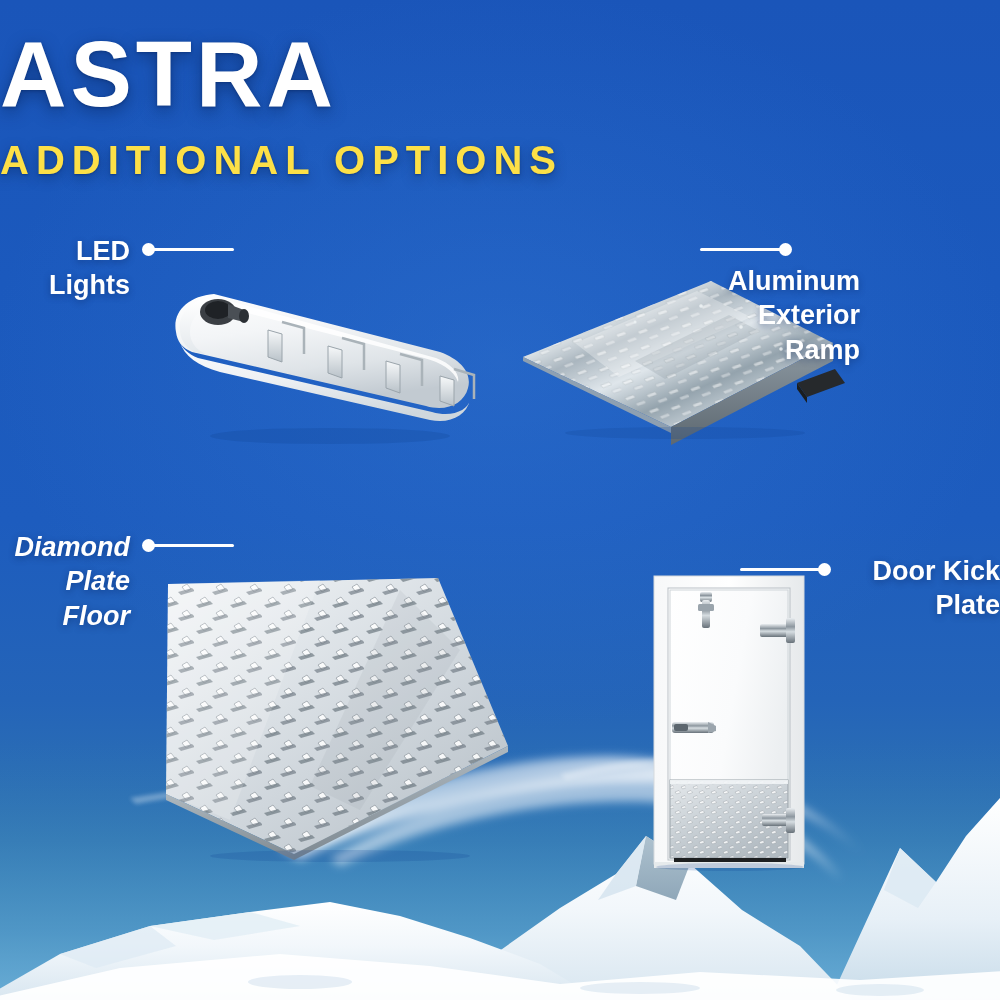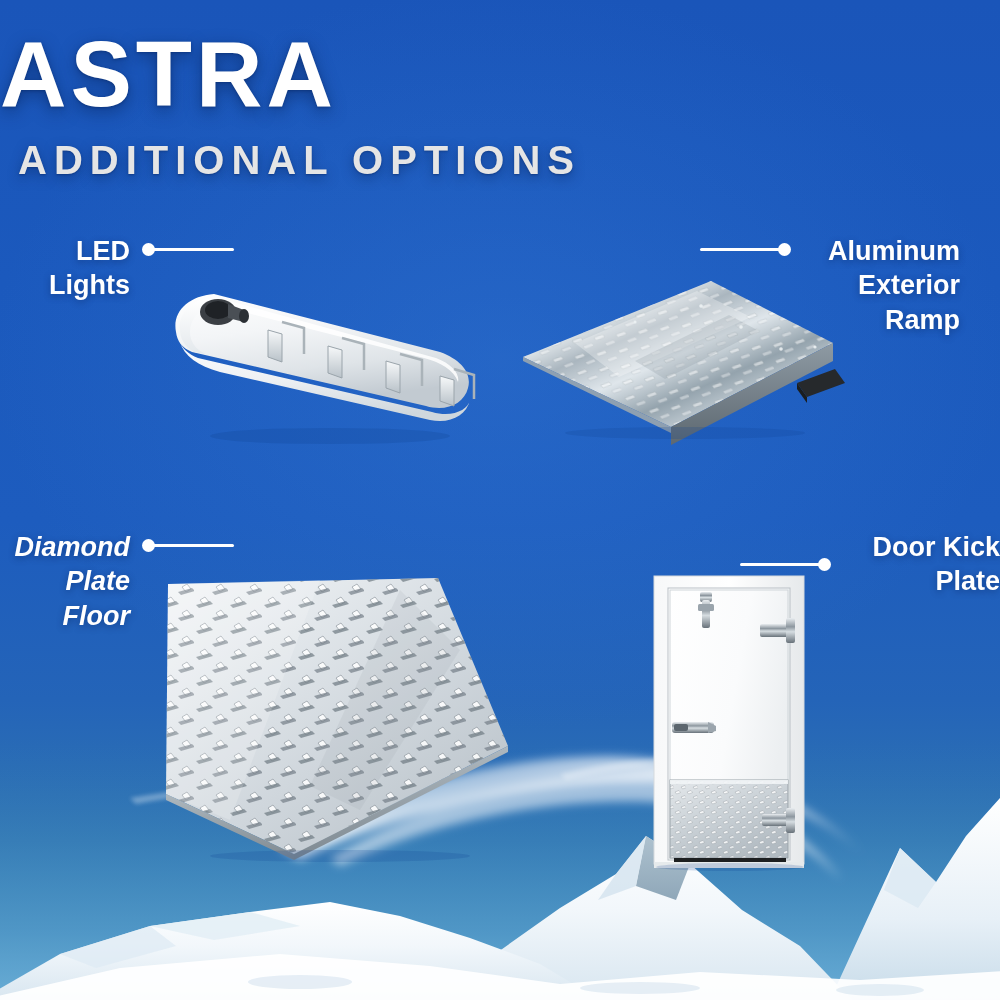--- a/index.html
+++ b/index.html
@@ -36,44 +36,43 @@
 
   
   .header { position:absolute; left:0; right:0; top:28px; text-align:left; }
   .title {
     font-size:92px; font-weight:bold; color:#ffffff;
     letter-spacing:4px; line-height:1.02;
     text-shadow:0 5px 16px rgba(8,36,92,.55), 0 1px 3px rgba(8,36,92,.5);
   }
   .subtitle {
     margin-top:16px;
-    font-size:40px; font-weight:bold; color:#e5e5e5;
+    font-size:40px; font-weight:bold; color:#fde047;
     letter-spacing:7px; line-height:1.1;
     text-shadow:0 4px 12px rgba(8,36,92,.5), 0 1px 2px rgba(8,36,92,.45);
-    padding-left:18px;
   }
 
   
   .callout { position:absolute; display:flex; align-items:flex-start; }
   .callout-label {
     font-size:27px; font-weight:bold; color:#ffffff;
     line-height:1.27; white-space:pre-line;
     text-shadow:0 2px 7px rgba(8,36,92,.45);
   }
   .callout.left  .callout-label { text-align:right; }
   .callout.right .callout-label { text-align:right; }
 
   .leader { position:relative; height:30px; display:flex; align-items:center; }
   .leader .line { height:3px; background:#ffffff; border-radius:2px; }
   .leader .dot  { width:13px; height:13px; border-radius:50%; background:#ffffff; flex:none; }
 
   .c-led   { left:0px;   top:234px; width:260px; }
-  .c-ramp  { left:700px; top:234px; width:260px; }
+  .c-ramp  { left:700px; top:234px; width:260px;flex-direction:column; }
   .c-floor { left:0px;   top:530px; width:260px;font-style:italic; }
-  .c-kick  { left:740px; top:530px; width:260px;align-items:center; }
+  .c-kick  { left:740px; top:554px; width:260px; }
 
   .c-led .callout-label,
   .c-floor .callout-label { width:130px; }
   .c-ramp .callout-label,
   .c-kick .callout-label  { width:160px; }
 
   .c-led .leader   { width:92px; margin-left:12px; }
   .c-floor .leader { width:92px; margin-left:12px; }
   .c-ramp .leader  { width:92px; margin-right:12px; }
   .c-kick .leader  { width:92px; margin-right:12px; }

